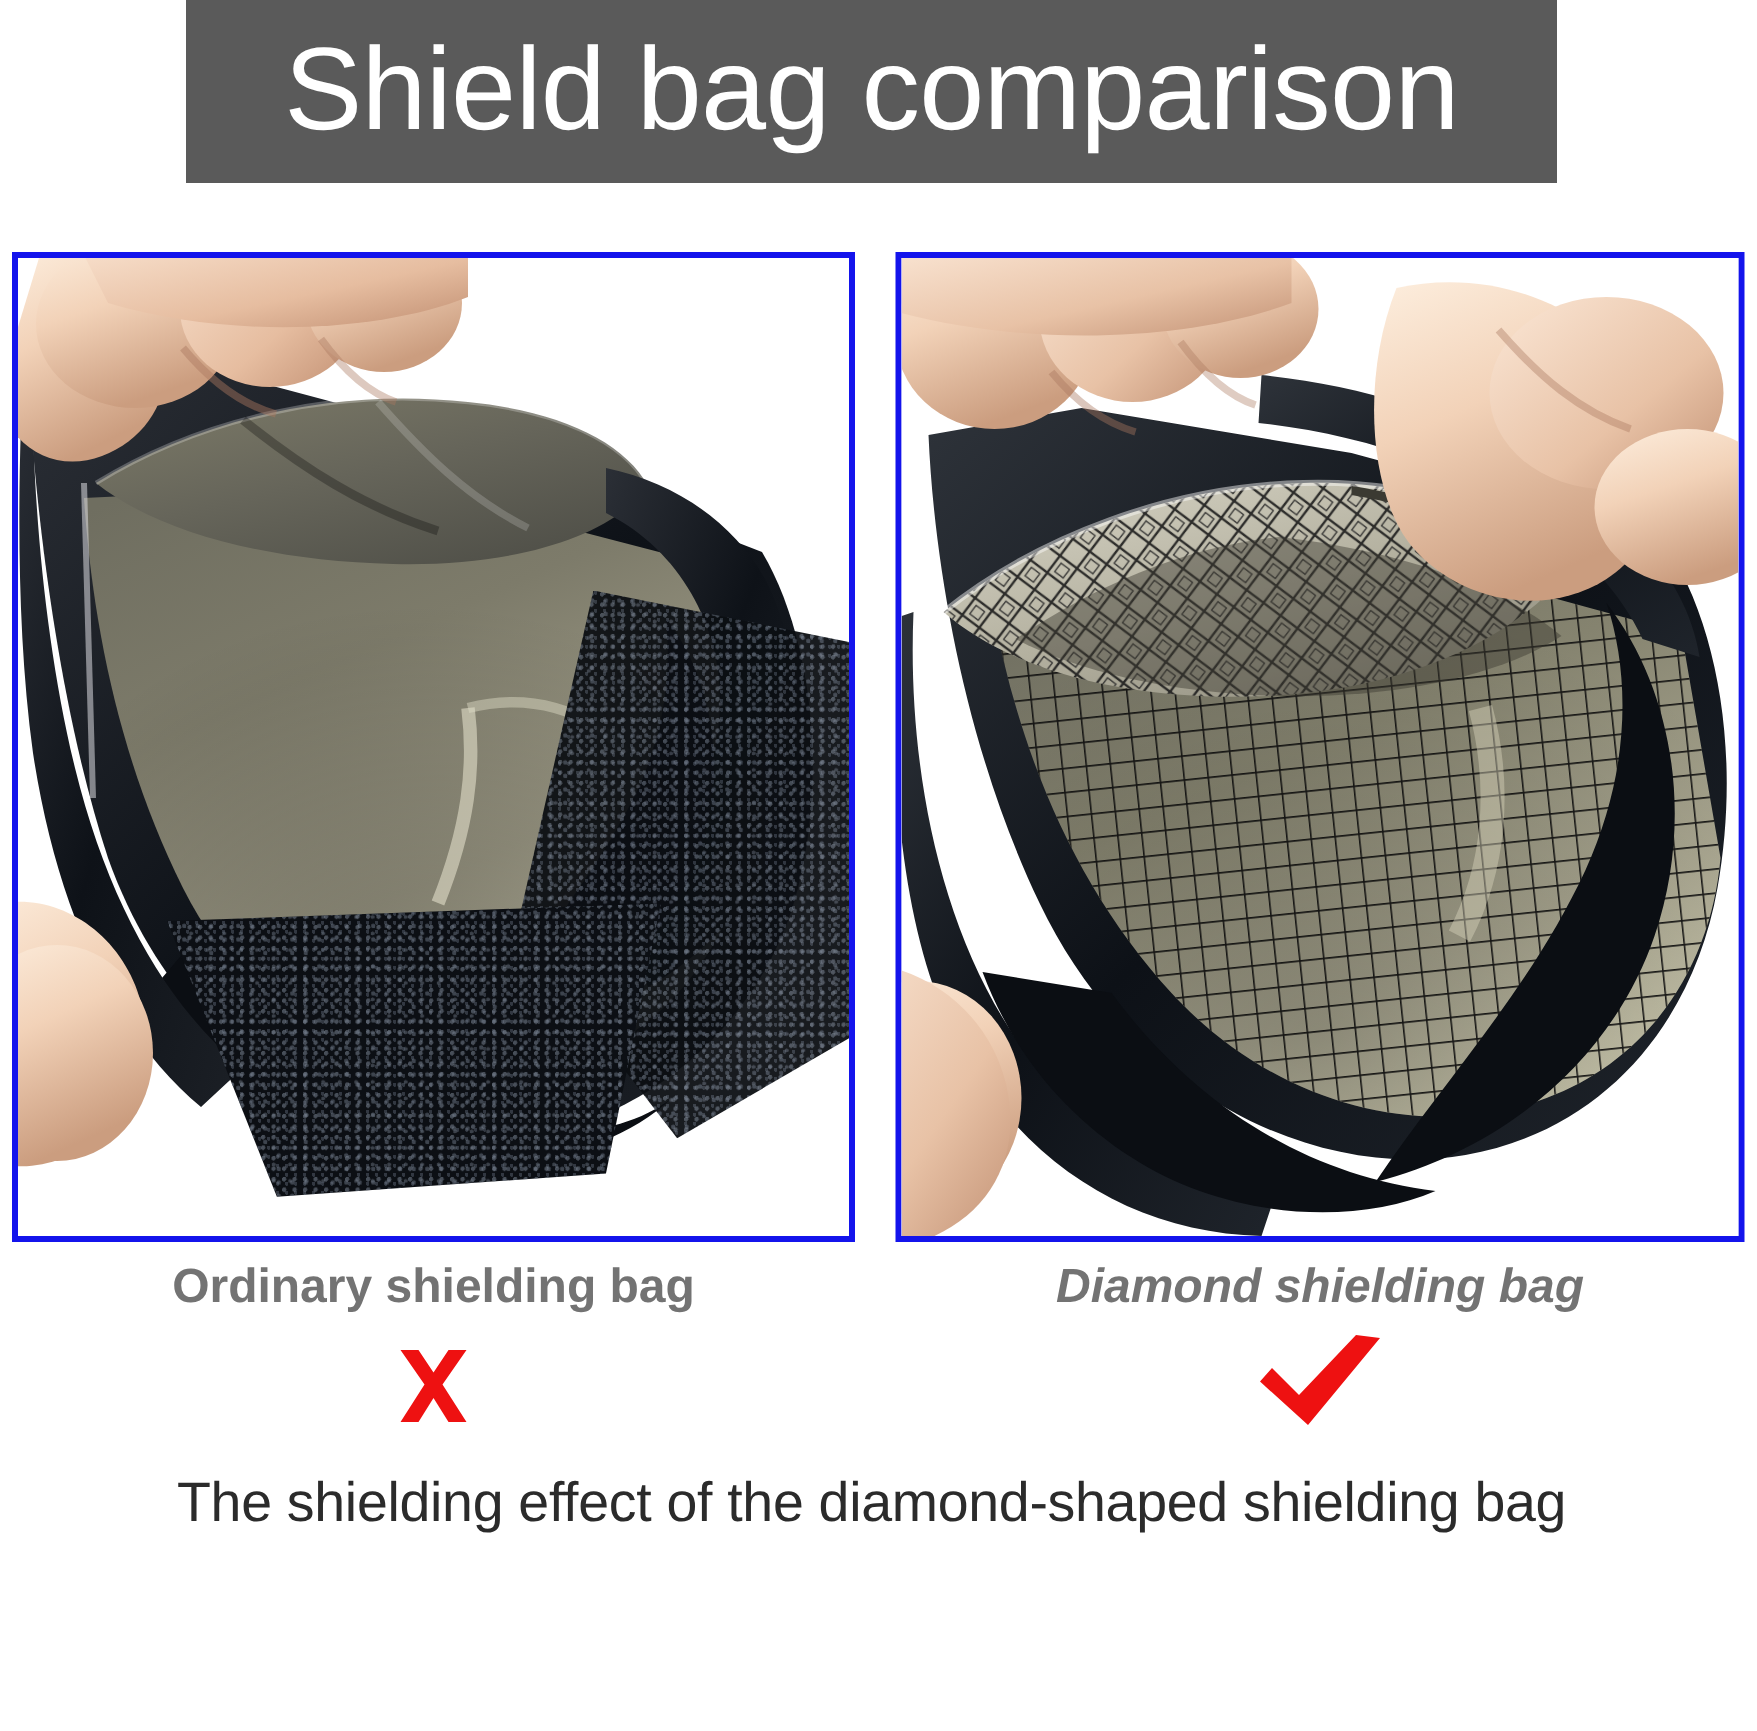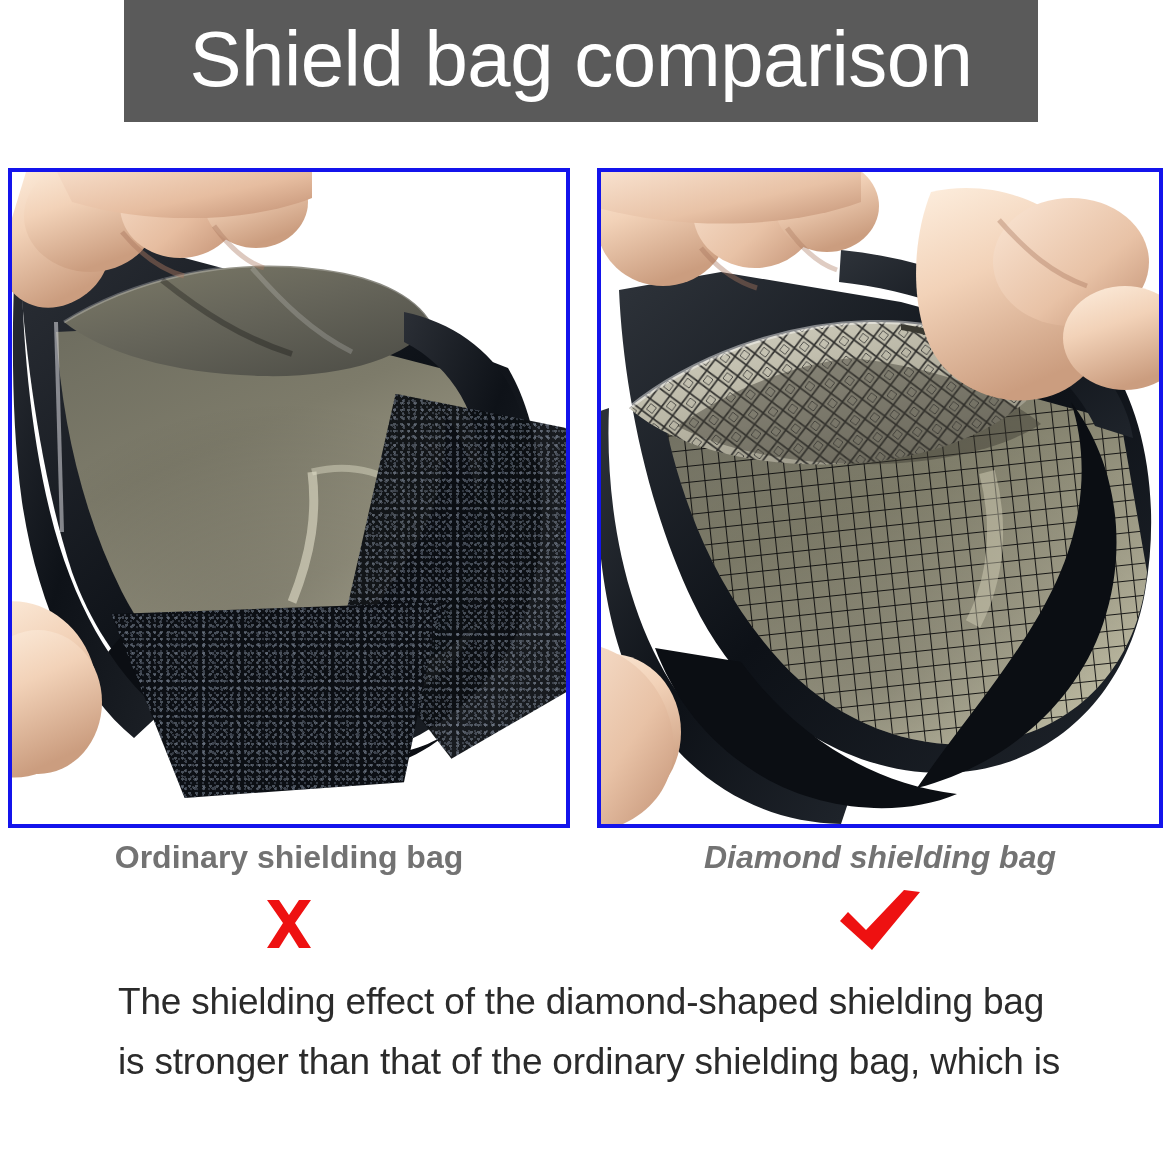--- a/index.html
+++ b/index.html
@@ -341,14 +341,13 @@
 </div>
 
 <div id="verdict-check">
   <svg width="84" height="62" viewBox="0 0 84 62">
     <path d="M2,31 L10,22 L28,40 L66,0 L82,2 L34,60 Z" fill="#ee1111"></path>
   </svg>
 </div>
 
 <div id="body-text">
   <span>The shielding effect of the diamond-shaped shielding bag</span>
-  <span>is stronger than that of the ordinary shielding bag, which is</span>
 </div>
 
 </body></html>

